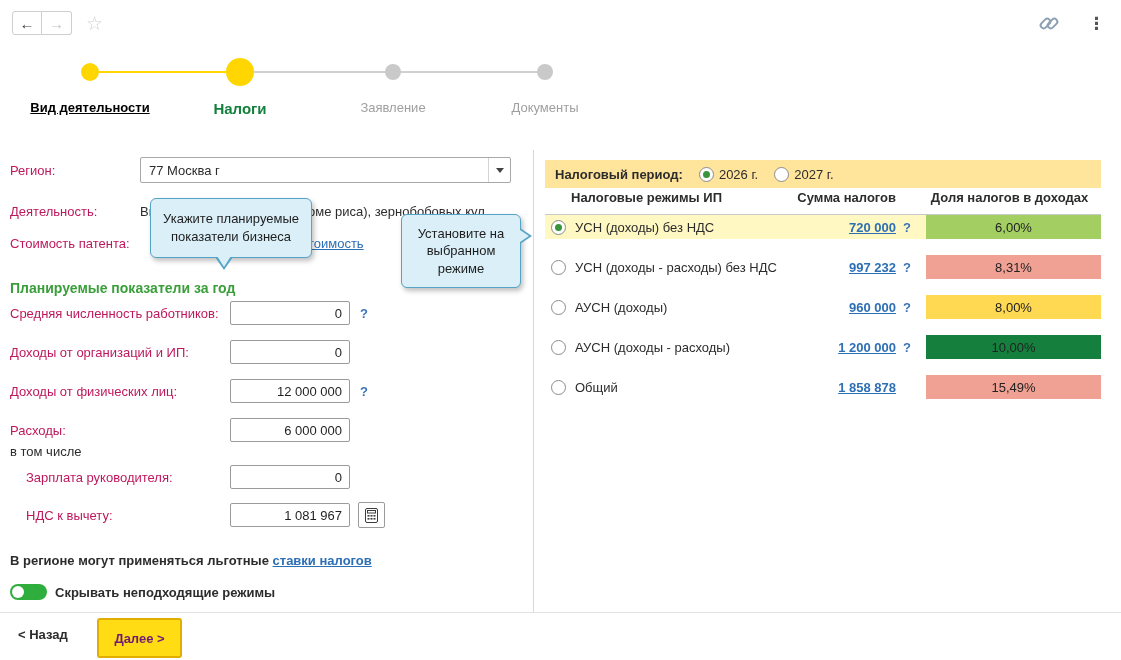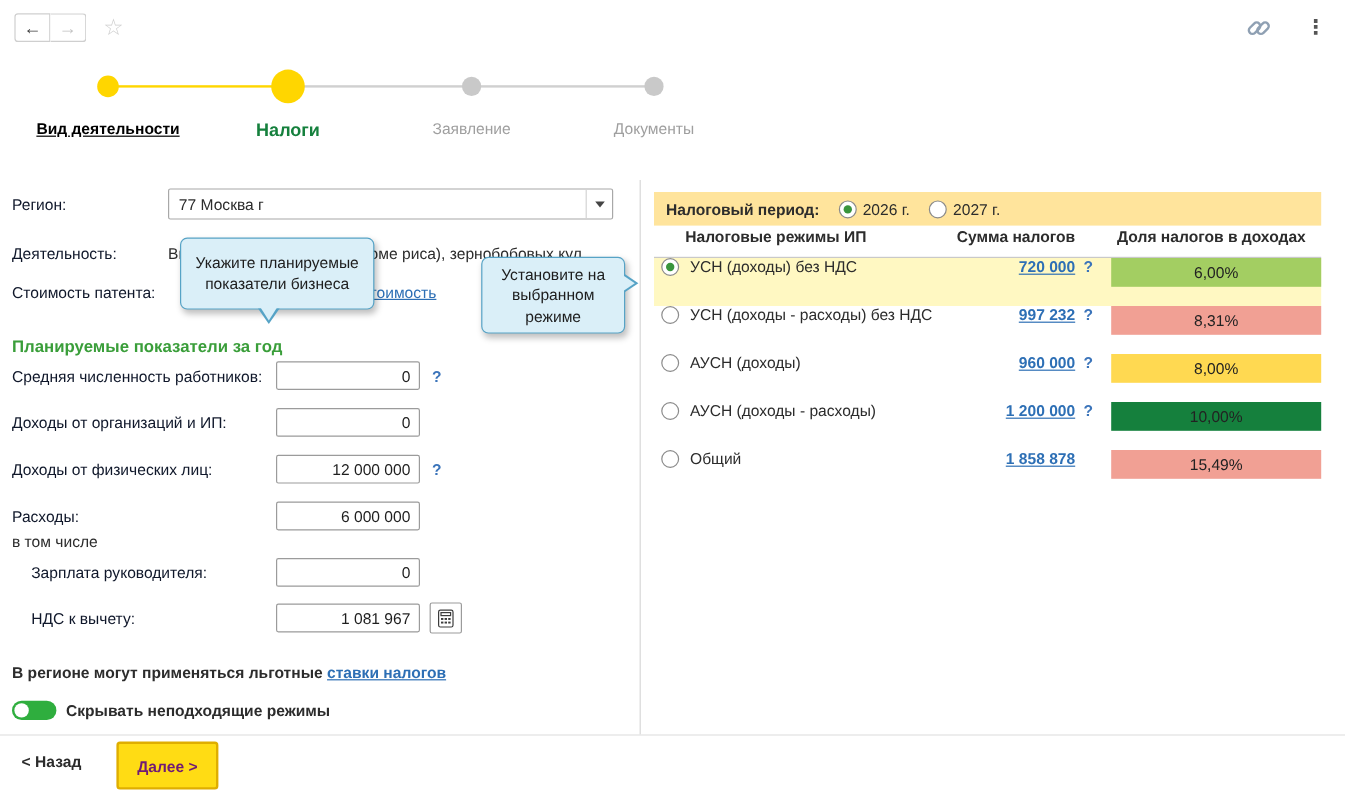--- a/index.html
+++ b/index.html
@@ -32,21 +32,21 @@
   .sdot.d3{left:385px;top:64px;width:16px;height:16px;background:#c9c9c9}
   .sdot.d4{left:537px;top:64px;width:16px;height:16px;background:#c9c9c9}
   .slabel{position:absolute;top:100px;transform:translateX(-50%);white-space:nowrap}
   .slabel.l1{left:90px;font-weight:700;text-decoration:underline;color:#000;cursor:pointer}
   .slabel.l2{left:240px;font-weight:700;font-size:15px;color:#15803d}
   .slabel.l3{left:393px;color:#9f9f9f}
   .slabel.l4{left:545px;color:#9f9f9f}
 
   
   .frow{position:absolute;left:10px;display:flex;align-items:center;height:26px}
-  .flabel{width:130px;flex:none;color:#0f172a}
+  .flabel{width:130px;flex:none;color:#be185d}
   .flabel.wide{width:220px}
   .flabel.sub{width:220px;padding-left:16px}
   .combo{width:371px;height:26px;border:1px solid #a8a8a8;border-radius:2px;display:flex;align-items:center;background:#fff;cursor:pointer}
   .combo-val{flex:1;padding:0 8px;white-space:nowrap;overflow:hidden}
   .combo-btn{width:22px;height:24px;display:flex;align-items:center;justify-content:center;border-left:1px solid #d4d4d4}
   .tri-down{width:0;height:0;border-left:4px solid transparent;border-right:4px solid transparent;border-top:5px solid #444}
   .activity-val{width:392px;white-space:nowrap;overflow:hidden}
   .link{color:#2d6fb5;text-decoration:underline;cursor:pointer}
   .patent-link{margin-left:90px}
   .section-title{position:absolute;left:10px;top:280px;font-size:14px;font-weight:700;color:#3a9e3a}
@@ -68,31 +68,31 @@
   .period-bar{position:absolute;left:545px;top:160px;width:556px;height:28px;background:#ffe49c;display:flex;align-items:center;padding:0 10px;gap:16px}
   .pb-label{font-weight:700}
   .pradio{display:flex;align-items:center;gap:5px;cursor:pointer}
   .radio{width:15px;height:15px;border:1px solid #8b8b8b;border-radius:50%;background:#fff;display:inline-block;position:relative;flex:none;cursor:pointer}
   .radio.checked::after{content:"";position:absolute;left:3px;top:3px;right:3px;bottom:3px;border-radius:50%;background:#39953c}
   .thead{position:absolute;left:545px;top:190px;width:556px;height:25px;display:flex;font-weight:700;border-bottom:1px solid #c9c9c9}
   .th-name{flex:1;padding-left:26px}
   .th-sum{width:105px;text-align:right}
   .th-q{width:22px}
   .th-share{width:183px;text-align:center}
-  .trow{position:absolute;left:545px;width:556px;height:40px;display:flex;padding-left:6px;cursor:pointer}
+  .trow{position:absolute;left:545px;width:556px;height:24px;display:flex;align-items:center;padding-left:6px;cursor:pointer}
   .trow.highlight{background:#fff8c2}
   .tname{flex:1;margin-left:9px}
   .tsum{width:105px;text-align:right;font-weight:700}
   .tq{width:22px;text-align:center;color:#3b74ba;font-weight:700;text-decoration:none;cursor:pointer}
   .badge{width:175px;height:24px;margin-left:8px;display:flex;align-items:center;justify-content:center;color:#222}
 
   
   .tip{position:absolute;background:#daeff8;border:1px solid #56a3c6;border-radius:6px;color:#1d1d1d;text-align:center;z-index:30;box-shadow:2px 3px 5px rgba(0,0,0,.25);display:flex;align-items:center;justify-content:center;padding:6px;line-height:1.35}
   .tip1{left:150px;top:198px;width:162px;height:60px}
-  .tip2{left:401px;top:214px;width:120px;height:64px}
+  .tip2{left:401px;top:214px;width:120px;height:74px}
   .tip i{position:absolute;width:0;height:0}
   .ptr-d-o{bottom:-13px;left:64px;border-left:9px solid transparent;border-right:9px solid transparent;border-top:13px solid #56a3c6}
   .ptr-d-i{bottom:-10px;left:66px;border-left:7px solid transparent;border-right:7px solid transparent;border-top:11px solid #daeff8}
   .ptr-r-o{right:-12px;top:13px;border-top:8px solid transparent;border-bottom:8px solid transparent;border-left:12px solid #56a3c6}
   .ptr-r-i{right:-9px;top:15px;border-top:6px solid transparent;border-bottom:6px solid transparent;border-left:9px solid #daeff8}
 </style>
 </head>
 <body>
 
 <div class="app">

